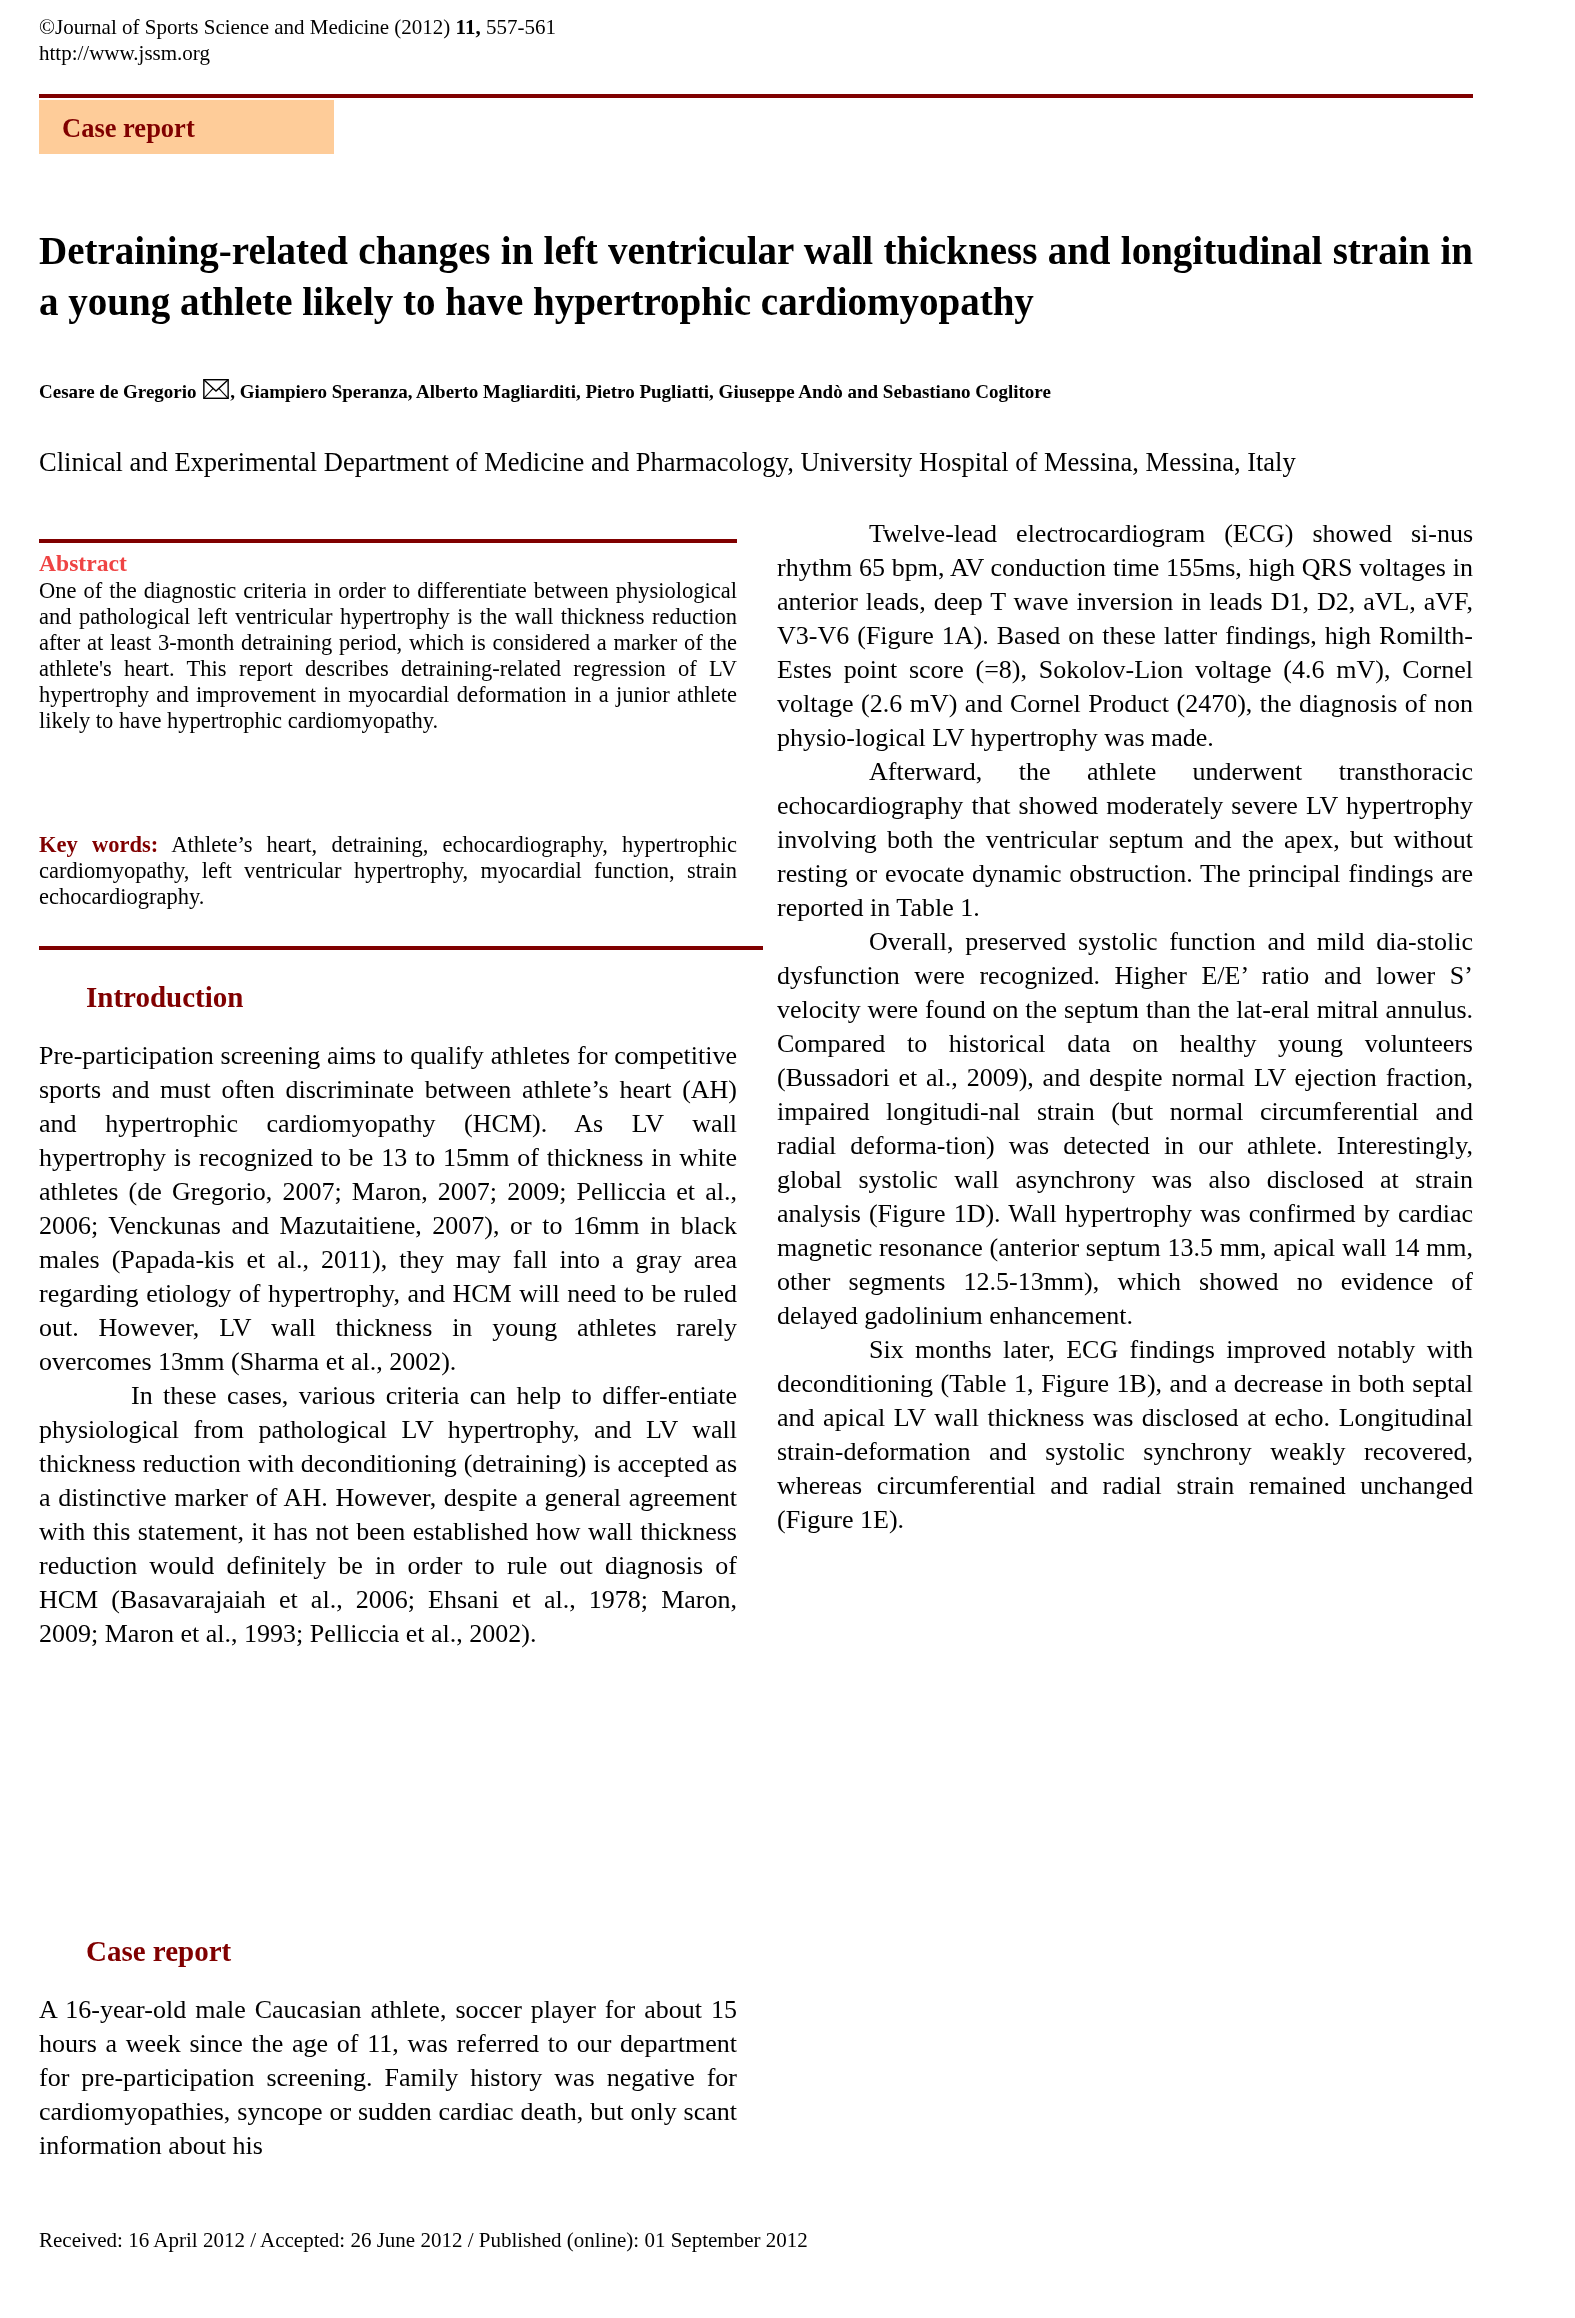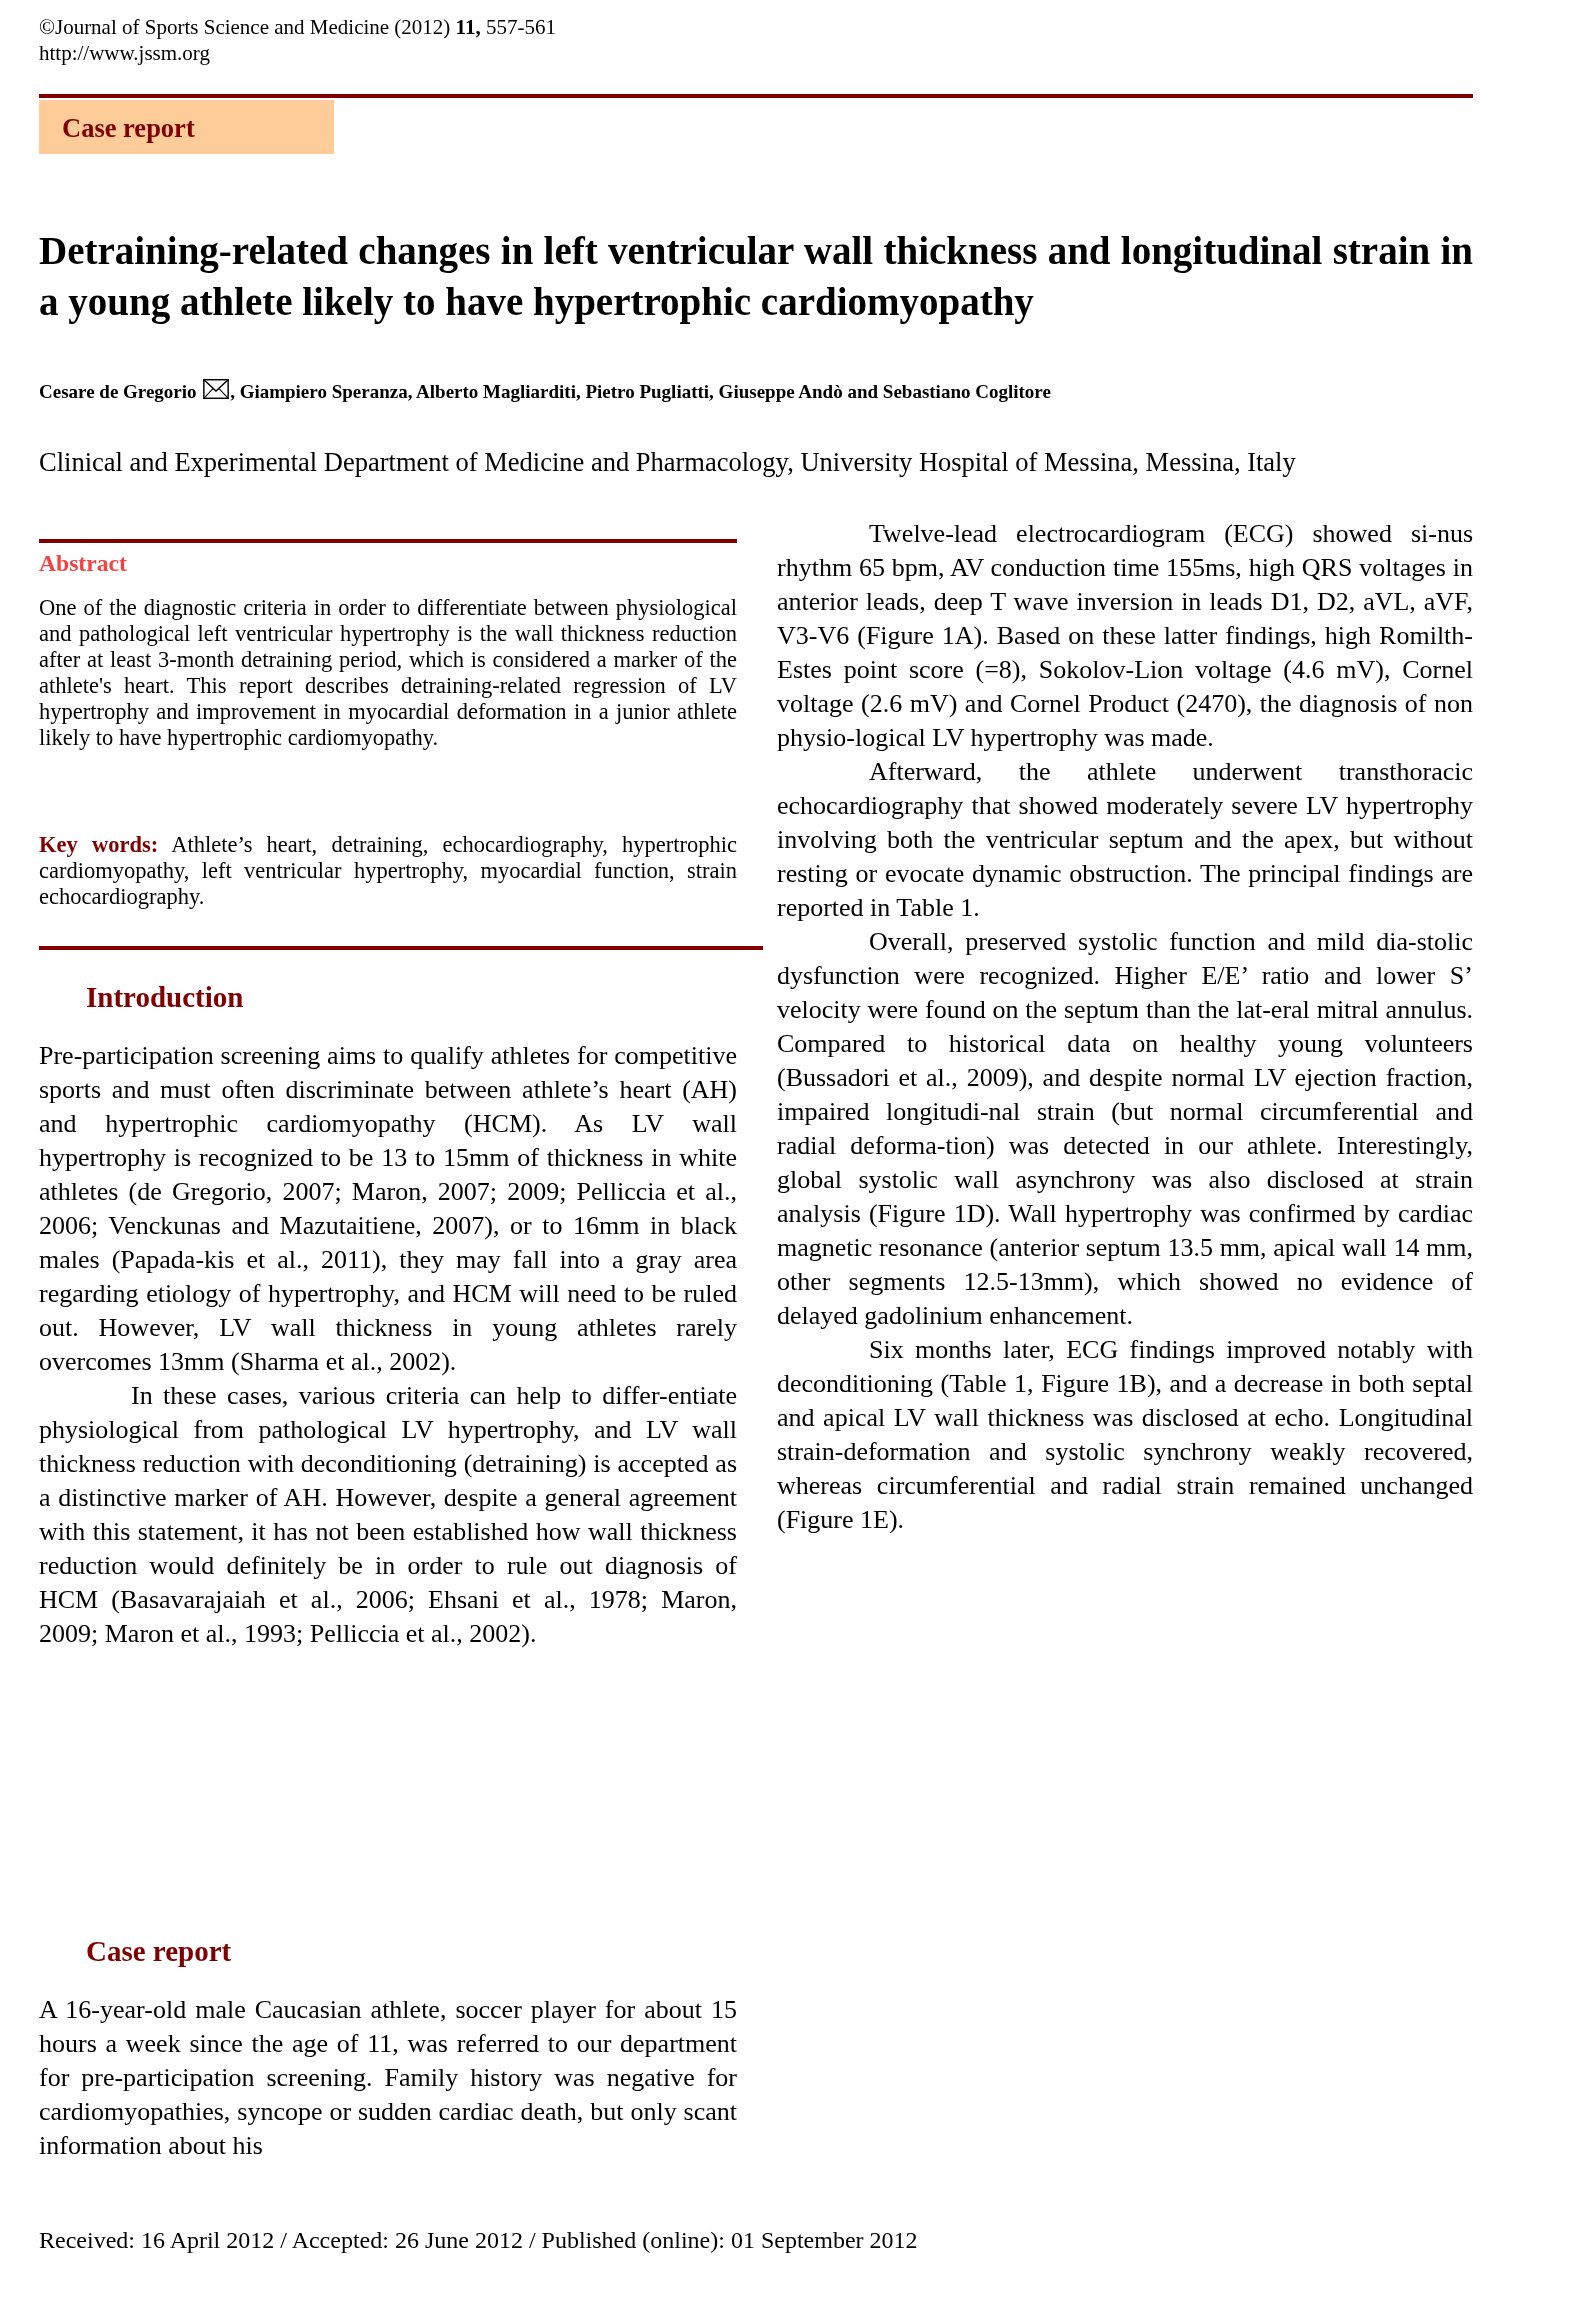--- a/index.html
+++ b/index.html
@@ -27,25 +27,25 @@
   .env { display: inline-block; width: 26px; height: 20px; vertical-align: -1.4px; margin: 0 1.4px; }
   .affil { position: absolute; left: 39px; top: 447px; font-size: 26.5px; line-height: 31.5px; }
 
   .col { position: absolute; font-size: 26px; line-height: 34px; text-align: justify; }
   .colL { left: 39px; width: 698px; }
   .colR { left: 777px; width: 696px; top: 517px; }
   .p { margin: 0; }
   .ind { text-indent: 92px; }
   .rule { position: absolute; height: 3.6px; background: #800000; }
   .abs-head { color: #ef4444; font-weight: bold; font-size: 23.6px; line-height: 29px; }
-  .abs { position: absolute; left: 39px; width: 698px; top: 558px; font-size: 22.5px; line-height: 26px; text-align: justify; margin-top: 17px; }
+  .abs { position: absolute; left: 39px; width: 698px; top: 558px; font-size: 22.5px; line-height: 26px; text-align: justify; }
   .kw { position: absolute; left: 39px; width: 698px; top: 832px; font-size: 22.5px; line-height: 26px; text-align: justify; }
   .kw-label { color: #800000; font-weight: bold; }
   .sec { position: absolute; left: 39px; color: #800000; font-weight: bold; font-size: 29px; line-height: 34px; margin-left: 47px; }
-  .footer { position: absolute; left: 39px; top: 2227px; font-size: 24px; line-height: 26px; }
+  .footer { position: absolute; left: 39px; top: 2227px; font-size: 21px; line-height: 26px; }
   sup { font-size: 60%; line-height: 0; }
 </style>
 </head>
 <body>
 
 <div class="hdr">
   <div><span>©Journal of Sports Science and Medicine (2012) </span><b>11,</b><span> 557-561</span></div>
   <div>http://www.jssm.org</div>
 </div>
 

